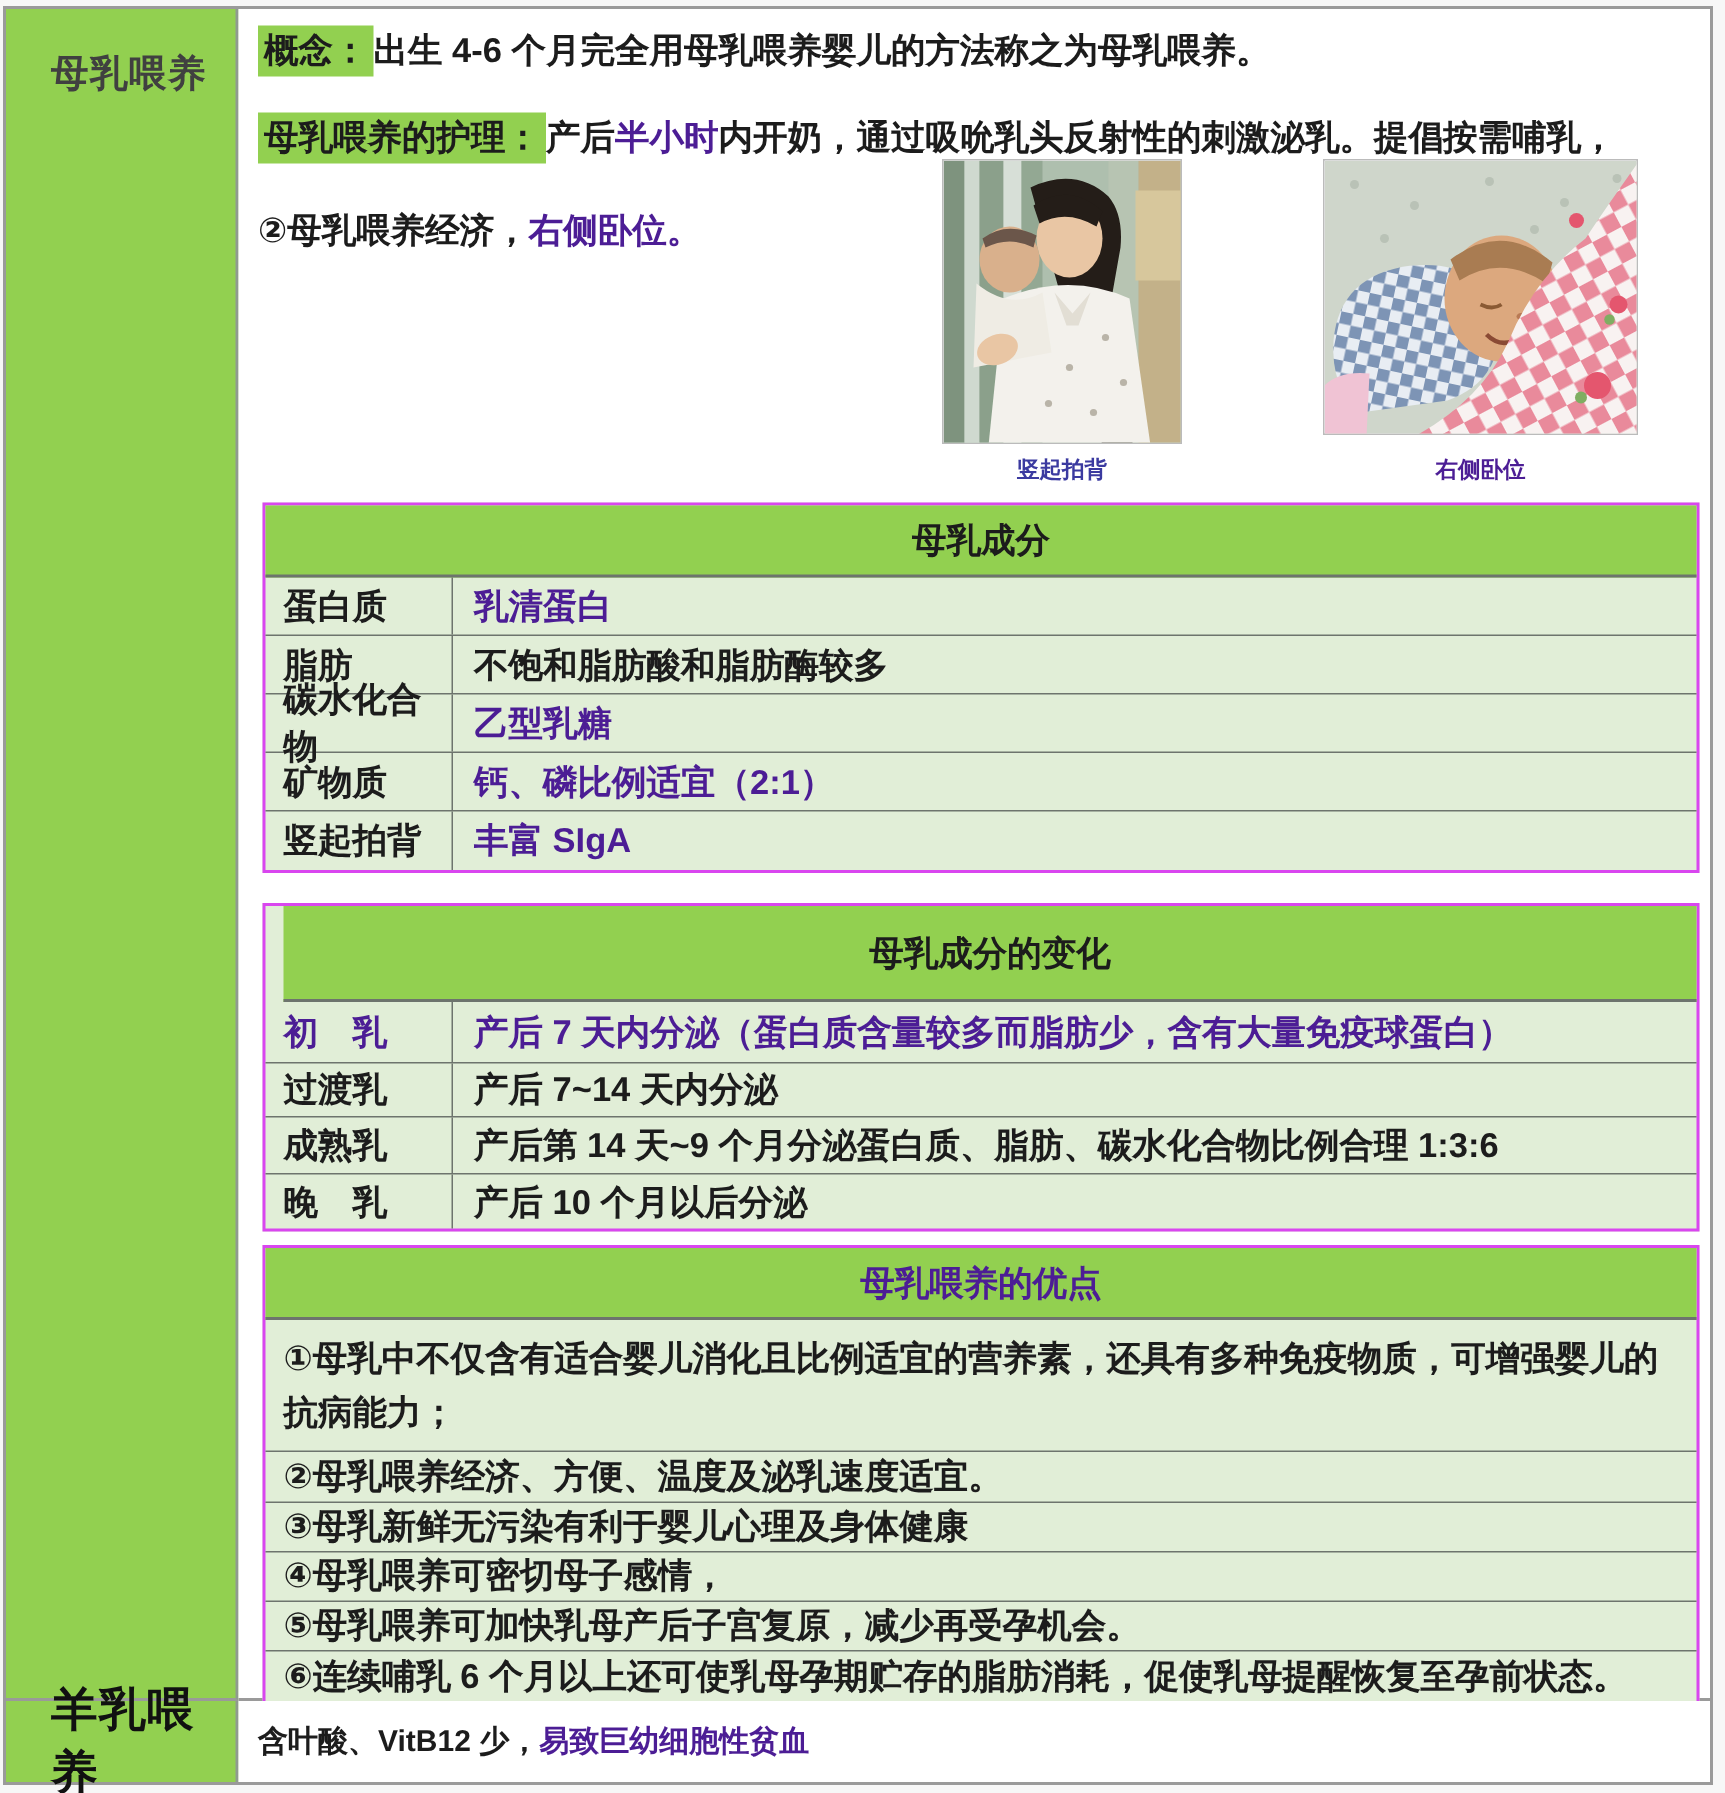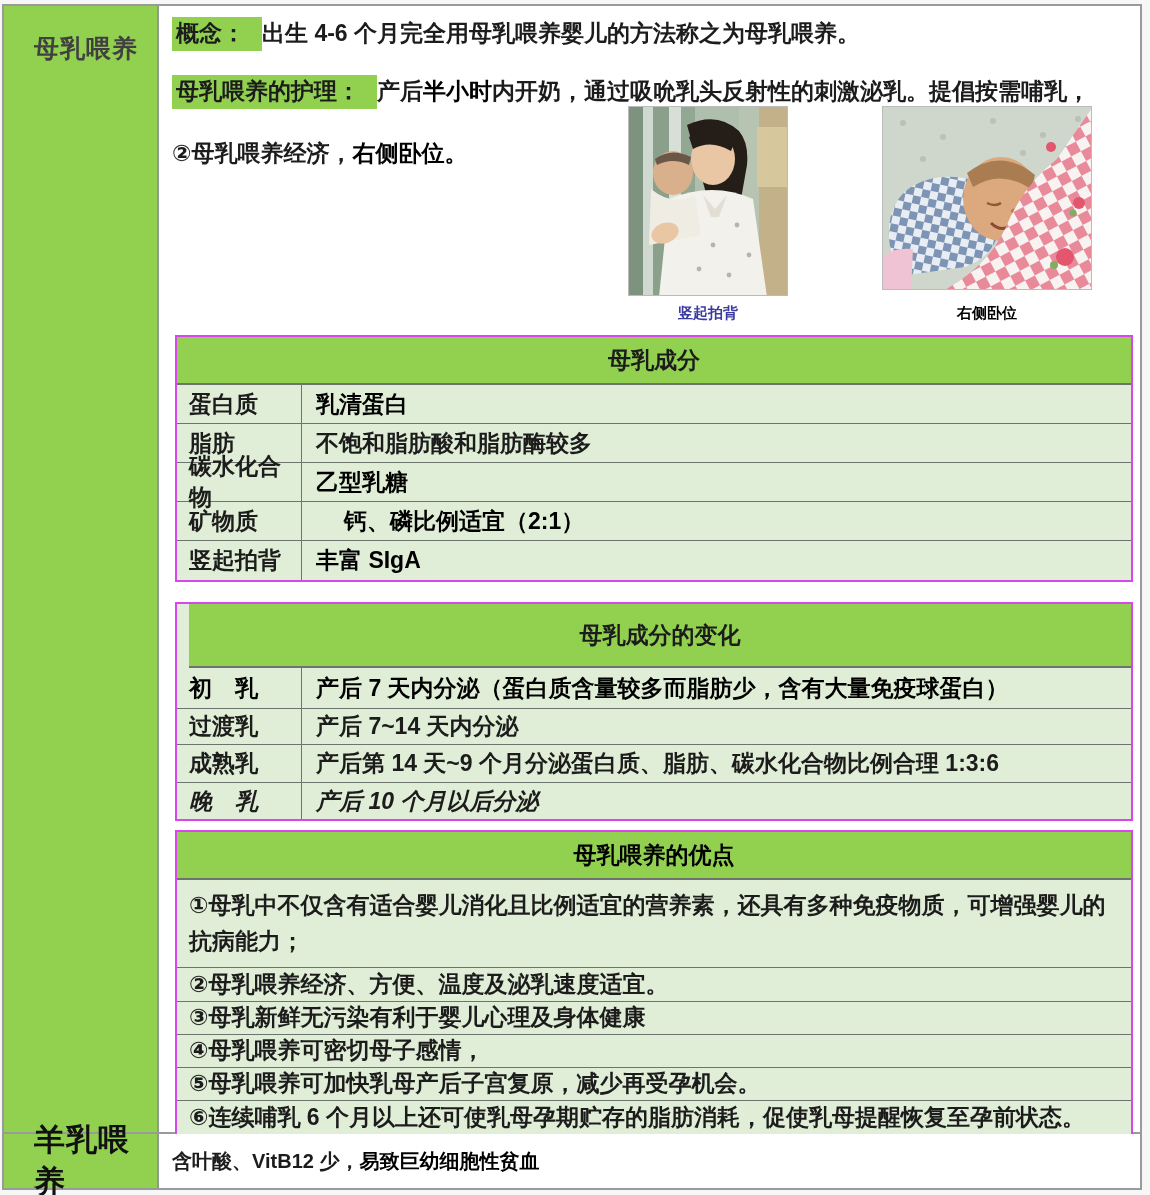--- a/index.html
+++ b/index.html
@@ -30,23 +30,23 @@
     font-size: 25px; letter-spacing: 1px; color: #404040;
   }
   .side-label-bottom {
     position: absolute; left: 30px; top: 50%; transform: translateY(-50%);
     font-size: 31px; letter-spacing: 1px; color: #111;
   }
   .content { background: #fff; }
   .line { position: absolute; left: 13px; font-size: 23px; white-space: nowrap; }
   .hl {
     background: #92d050;
-    padding: 3px 17px 5px 4px;
-  }
-  .red { color: #000000; }
+    padding: 3px 4px 5px 4px;
+  }
+  .red { color: #4c1d95; }
   .blue { color: #3b3aa0; }
 
   
   .photo { position: absolute; border: 1px solid #bbb; overflow: hidden; }
   .caption { position: absolute; font-size: 15px; text-align: center; }
 
   
   .itable {
     position: absolute; left: 16px; width: 958px;
     border: 2px solid #d946ef;
@@ -195,21 +195,21 @@
         <div class="tc2 red">乳清蛋白</div>
       </div>
       <div class="trow" style="height: 39px;">
         <div class="tc1">脂肪</div>
         <div class="tc2">不饱和脂肪酸和脂肪酶较多</div>
       </div>
       <div class="trow" style="height: 39px;">
         <div class="tc1">碳水化合物</div>
         <div class="tc2 red">乙型乳糖</div>
       </div>
-      <div class="trow" style="height: 39px; gap: 28px;">
+      <div class="trow" style="height: 39px;">
         <div class="tc1">矿物质</div>
         <div class="tc2 red">钙、磷比例适宜（2:1）</div>
       </div>
       <div class="trow" style="height: 39px;">
         <div class="tc1">竖起拍背</div>
         <div class="tc2 red">丰富 SIgA</div>
       </div>
     </div>
 
     <div class="itable" style="top: 596px;">
@@ -219,21 +219,21 @@
         <div class="tc2 red">产后 7 天内分泌（蛋白质含量较多而脂肪少，含有大量免疫球蛋白）</div>
       </div>
       <div class="trow" style="height: 36px;">
         <div class="tc1">过渡乳</div>
         <div class="tc2">产后 7~14 天内分泌</div>
       </div>
       <div class="trow" style="height: 38px;">
         <div class="tc1">成熟乳</div>
         <div class="tc2">产后第 14 天~9 个月分泌蛋白质、脂肪、碳水化合物比例合理 1:3:6</div>
       </div>
-      <div class="trow" style="height: 36px; font-style: italic;">
+      <div class="trow" style="height: 36px;">
         <div class="tc1">晚　乳</div>
         <div class="tc2">产后 10 个月以后分泌</div>
       </div>
     </div>
 
     <div class="itable" style="top: 824px;">
       <div class="thead red" style="height: 48px;">母乳喂养的优点</div>
       <div class="advrow" style="min-height: 88px;">①母乳中不仅含有适合婴儿消化且比例适宜的营养素，还具有多种免疫物质，可增强婴儿的抗病能力；</div>
       <div class="advrow" style="height: 34px;">②母乳喂养经济、方便、温度及泌乳速度适宜。</div>
       <div class="advrow" style="height: 33px;">③母乳新鲜无污染有利于婴儿心理及身体健康</div>

